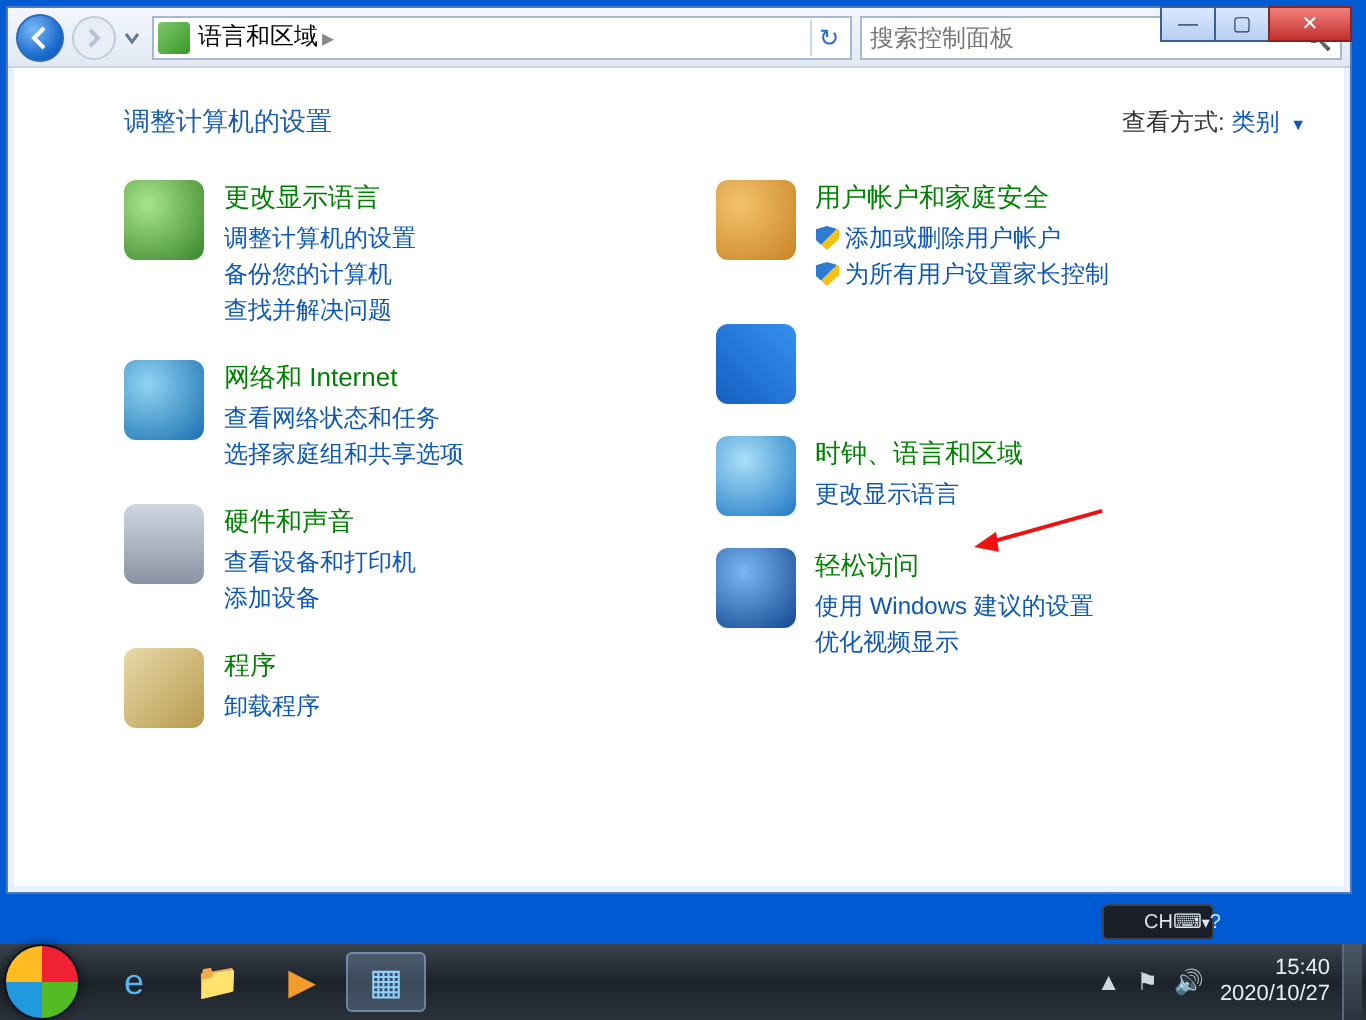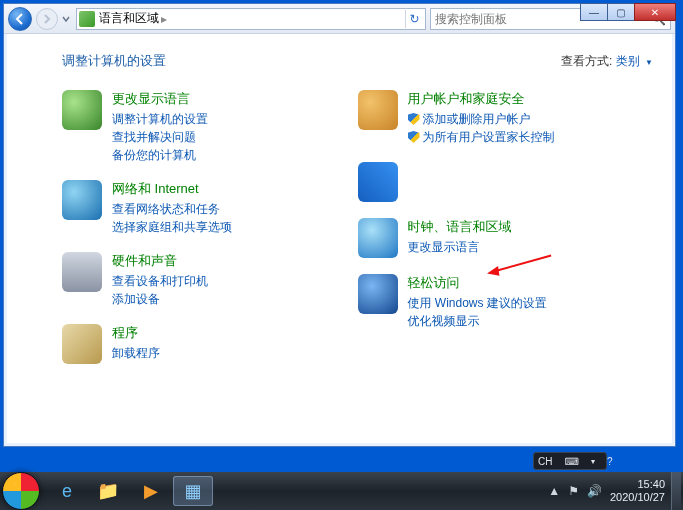--- a/index.html
+++ b/index.html
@@ -227,28 +227,28 @@
     padding-right:6px;
     color:#e9edf3;
     font-size:10px;
   }
   .tray .clock { text-align:right; line-height:1.15; font-size:11px; }
   .tray-icn { font-size:12px; color:#cfd7e0; }
   .ime {
     position:absolute;
     right: 76px;
     bottom: 40px;
-    width: 74px; height: 18px;
+    width: 56px; height: 18px;
     background: #1b1f28;
     border:1px solid #3a4352;
     border-radius:3px;
     color:#dfe5ee;
     font-size:10px;
-    padding: 0 4px;
-    display:flex; align-items:center; gap:12px;
+    padding: 0 20px;
+    display:flex; align-items:center; gap:0;
   }
   .show-desktop {
     width:10px; height:38px;
     border-left:1px solid #5a6878;
     background: linear-gradient(#4a5766,#2b333d);
   }
 </style>
 </head>
 <body>
 
@@ -299,22 +299,22 @@
       </div>
     </div>
 
     <div class="cat-grid">
       <div class="col" id="col-left">
           <div class="cat">
             <div class="ico ico-security"></div>
             <div class="txt">
               <h3>更改显示语言</h3>
               <span class="link">调整计算机的设置</span>
+              <span class="link">备份您的计算机</span>
               <span class="link">查找并解决问题</span>
-              <span class="link">备份您的计算机</span>
             </div>
           </div>
           <div class="cat">
             <div class="ico ico-network"></div>
             <div class="txt">
               <h3>网络和 Internet</h3>
               <span class="link">查看网络状态和任务</span>
               <span class="link">选择家庭组和共享选项</span>
             </div>
           </div>

